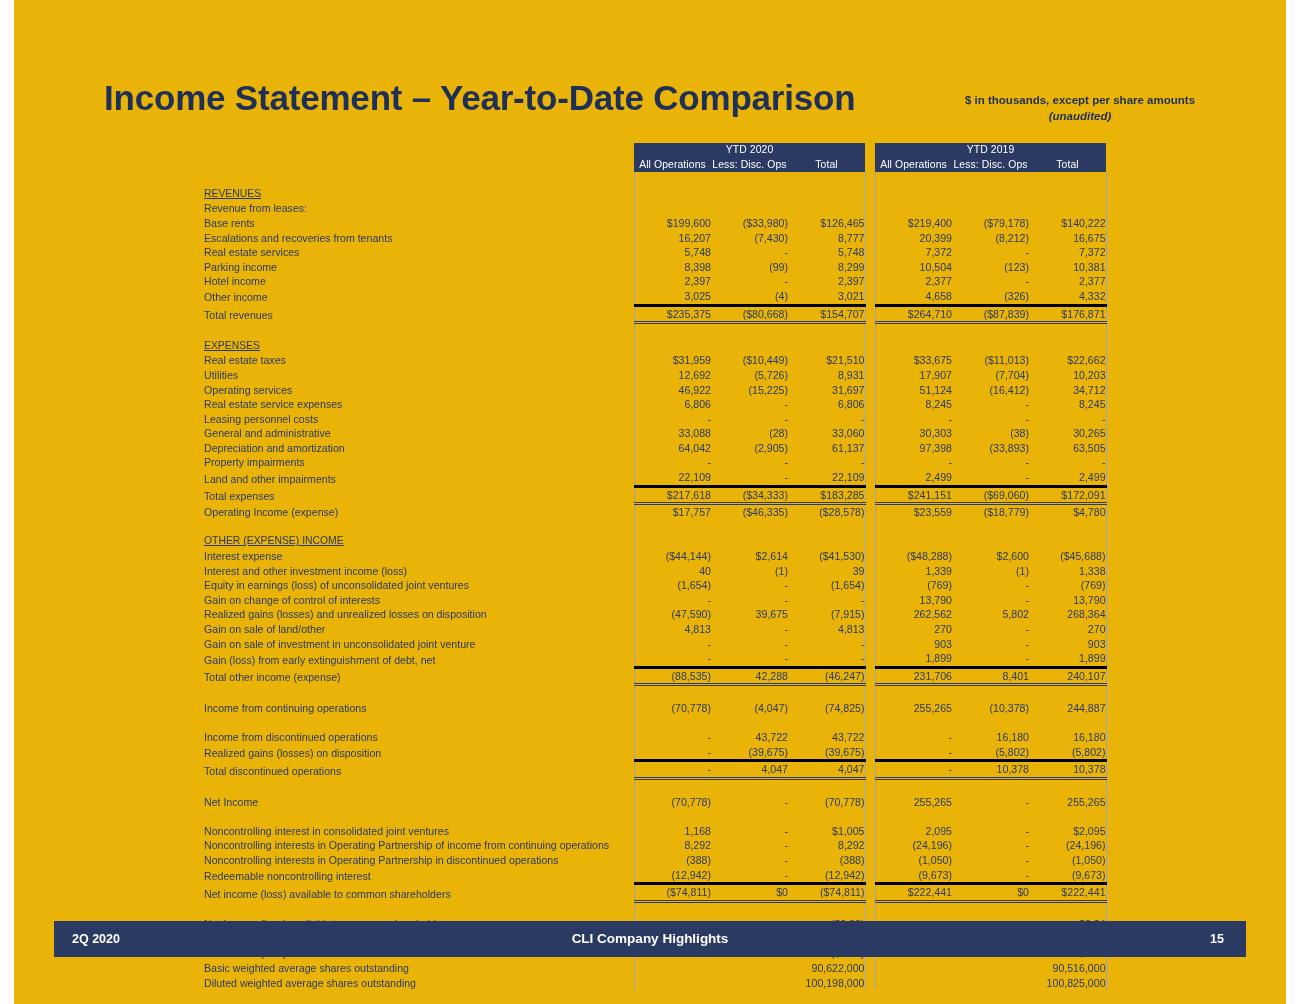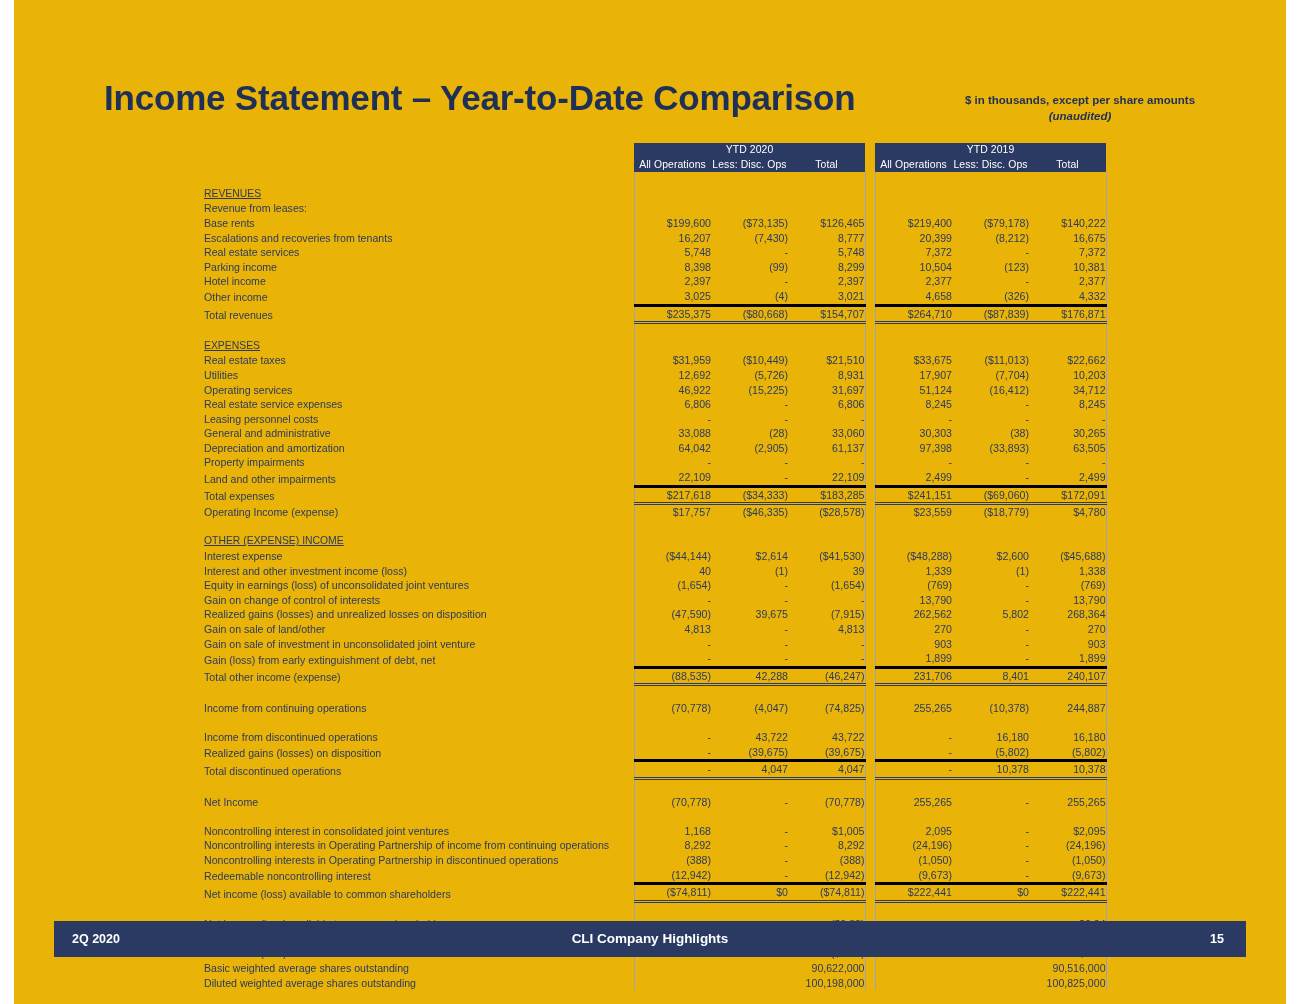--- a/index.html
+++ b/index.html
@@ -233,21 +233,21 @@
             <td class="num"></td>
             <td class="num vline-r"></td>
             <td></td>
             <td class="num vline-l"></td>
             <td class="num"></td>
             <td class="num vline-r"></td>
           </tr>
           <tr>
             <td class="lbl i2">Base rents</td>
             <td class="num vline-l">$199,600</td>
-            <td class="num">($73,135)</td>
+            <td class="num">($33,980)</td>
             <td class="num vline-r">$126,465</td>
             <td></td>
             <td class="num vline-l">$219,400</td>
             <td class="num">($79,178)</td>
             <td class="num vline-r">$140,222</td>
           </tr>
           <tr>
             <td class="lbl i2">Escalations and recoveries from tenants</td>
             <td class="num vline-l">16,207</td>
             <td class="num">(7,430)</td>

